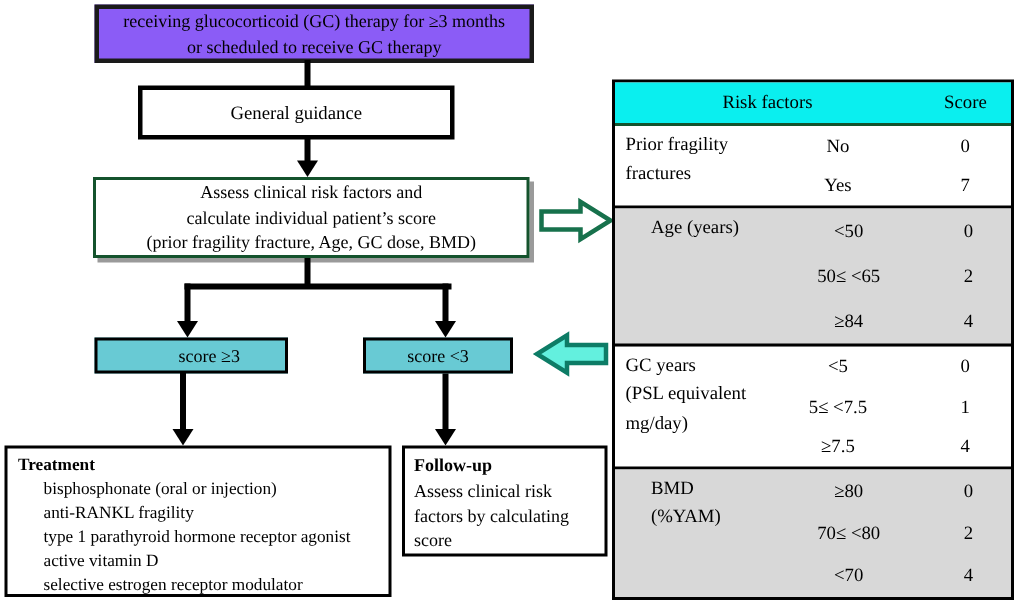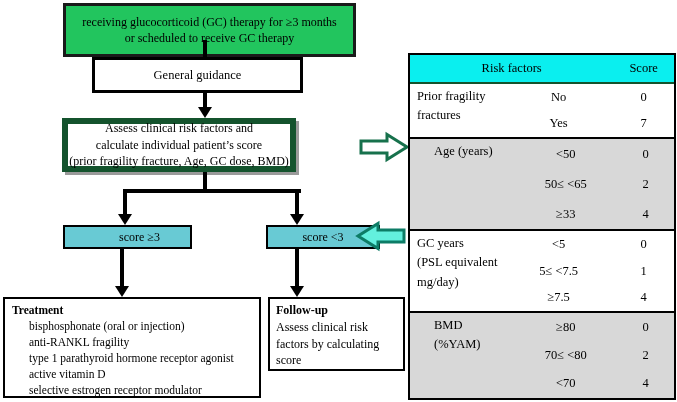--- a/index.html
+++ b/index.html
@@ -7,39 +7,39 @@
     position:relative; width:677px; height:402px; background:#ffffff;
     font-family:"Liberation Serif", serif; color:#000; overflow:hidden;
   }
   .box {
     position:absolute; box-sizing:border-box; background:#fff;
     border:2px solid #000; text-align:center;
     display:flex; align-items:center; justify-content:center;
     white-space:pre-line;
   }
   .start-box {
-    left:63px; top:3px; width:293px; height:54px;
-    border:3px solid #1a1a1a; background:#22c55e;
+    left:63px; top:3px; width:293px; height:39px;
+    border:3px solid #1a1a1a; background:#8b5cf6;
     font-size:12px; line-height:1.35;
   }
   .guidance-box {
     left:92px; top:57px; width:211px; height:36px;
     border:3px solid #000; font-size:12.5px;
   }
   .assess-box {
-    left:62px; top:118px; width:234px; height:54px;
-    border:6px solid #14532d; box-shadow:3px 3px 0 #9a9a9a;
+    left:62px; top:118px; width:291px; height:54px;
+    border:2px solid #14532d; box-shadow:3px 3px 0 #9a9a9a;
     font-size:12px; line-height:1.4;
   }
   .score-box {
     background:#68CAD4; border:2px solid #000;
     font-size:12px; height:24px; top:225px;
   }
   .score-ge { left:63px; width:129px;padding-left:24px; }
-  .score-lt { left:242px; width:114px;margin-left:24px; }
+  .score-lt { left:242px; width:100px; }
   .text-box {
     position:absolute; box-sizing:border-box; background:#fff;
     border:2px solid #000; text-align:left; font-size:11.5px; line-height:1.4;
   }
   .treatment-box { left:3px; top:297px; width:258px; height:101px; padding:3px 4px 0 7px; }
   .followup-box  { left:268px; top:297px; width:137px; height:74px; padding:3px 16px 0 6px; font-size:12px; }
   .bold-title { font-weight:bold; }
   .indent-list { padding-left:17px; }
   .pre { white-space:pre-line; }
 
@@ -170,21 +170,21 @@
       <div class="tg-rows">
         <div class="trow">
           <div class="tval">&lt;50</div>
           <div class="tscore">0</div>
         </div>
         <div class="trow">
           <div class="tval">50≤ &lt;65</div>
           <div class="tscore">2</div>
         </div>
         <div class="trow">
-          <div class="tval">≥33</div>
+          <div class="tval">≥84</div>
           <div class="tscore">4</div>
         </div>
       </div>
     </div>
 
     <div class="tgroup tg-3">
       <div class="tg-label">GC years
 (PSL equivalent
 mg/day)</div>
       <div class="tg-rows">

